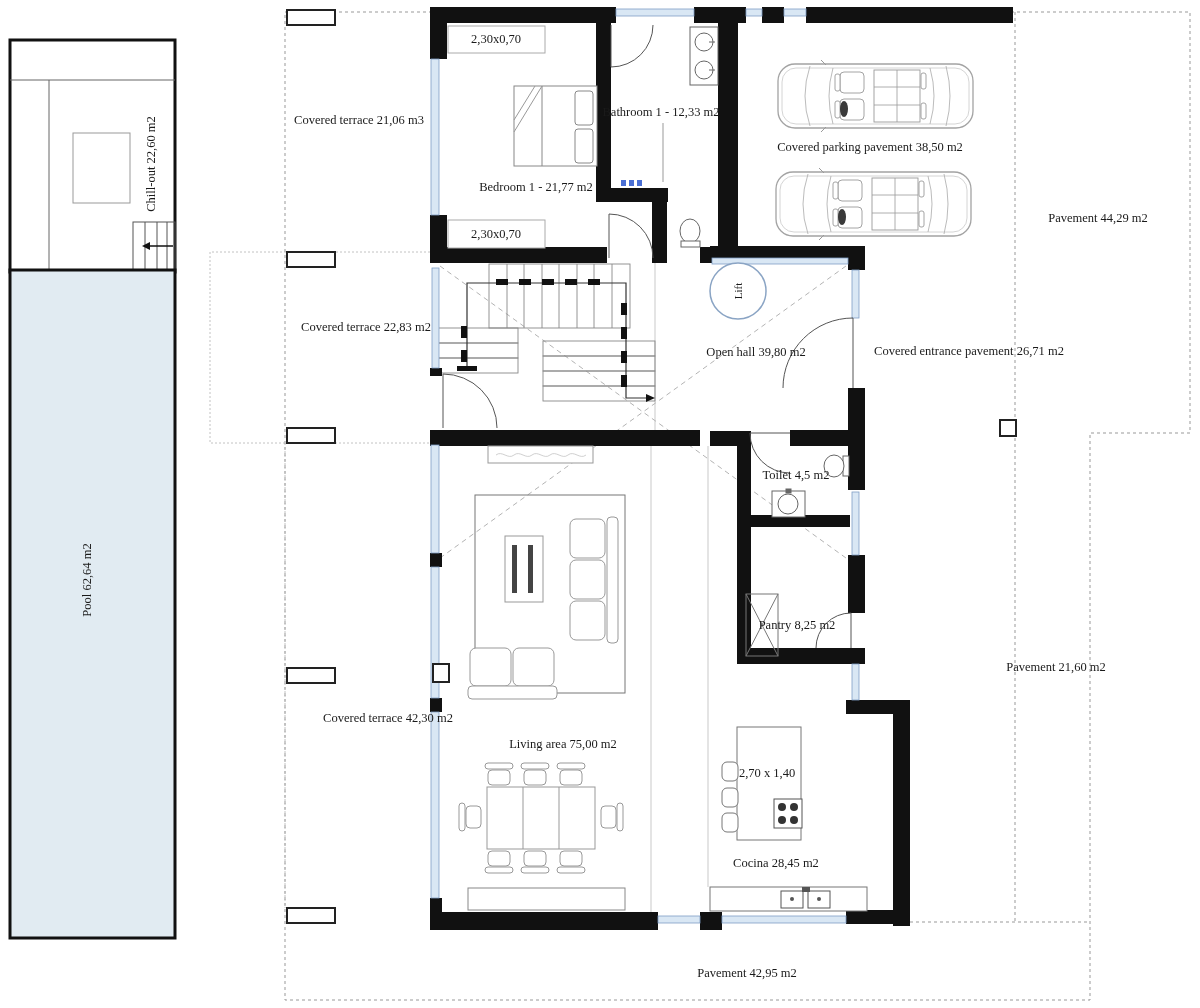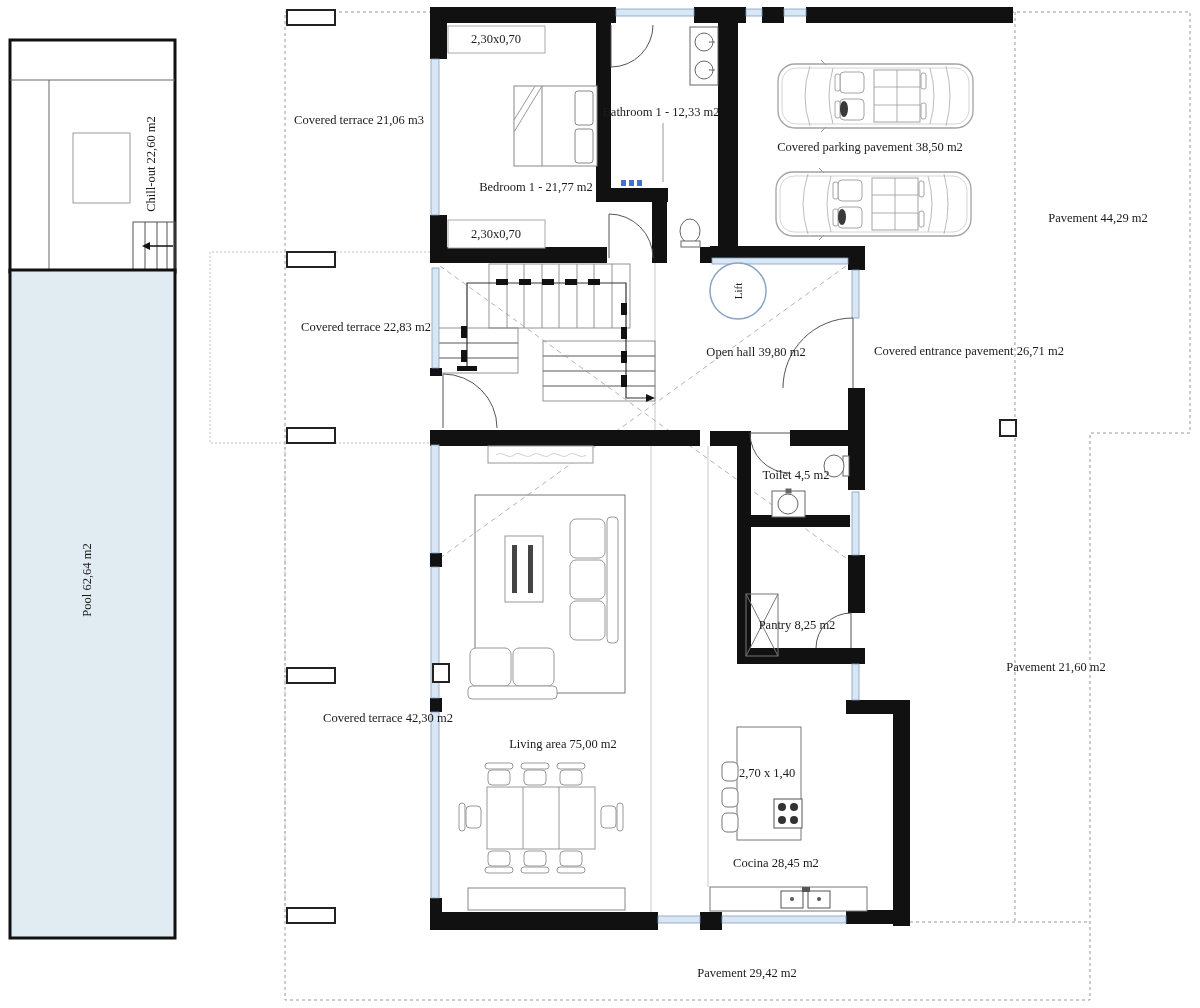--- a/index.html
+++ b/index.html
@@ -311,15 +311,15 @@
 <div class="lbl" style="left:756px;top:352px;">Open hall 39,80 m2</div>
 <div class="lbl" style="left:969px;top:351px;">Covered entrance pavement 26,71 m2</div>
 <div class="lbl rot sm" style="left:738px;top:291px;">Lift</div>
 <div class="lbl" style="left:796px;top:475px;">Toilet 4,5 m2</div>
 <div class="lbl" style="left:797px;top:578px;margin-top:47px;">Pantry 8,25 m2</div>
 <div class="lbl" style="left:364px;top:718px;margin-left:24px;">Covered terrace 42,30 m2</div>
 <div class="lbl" style="left:563px;top:744px;">Living area 75,00 m2</div>
 <div class="lbl" style="left:1056px;top:667px;">Pavement 21,60 m2</div>
 <div class="lbl" style="left:767px;top:743px;margin-top:30px;">2,70 x 1,40</div>
 <div class="lbl" style="left:776px;top:863px;">Cocina 28,45 m2</div>
-<div class="lbl" style="left:747px;top:973px;">Pavement 29,42 m2</div>
+<div class="lbl" style="left:747px;top:973px;">Pavement 42,95 m2</div>
 
 </div>
 
 </body></html>

